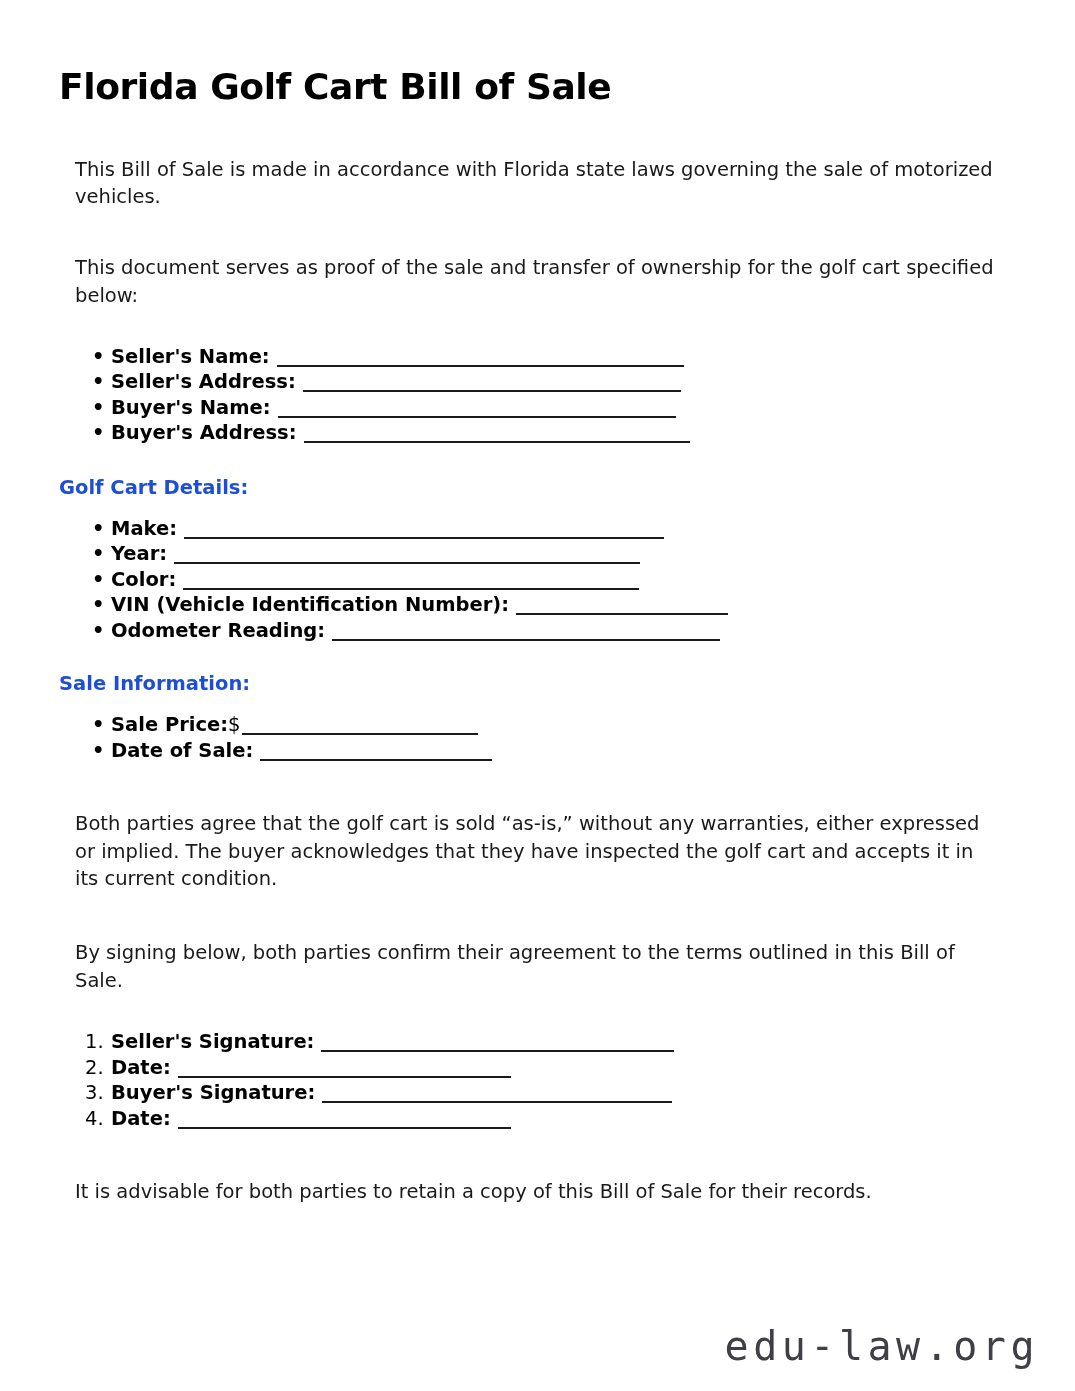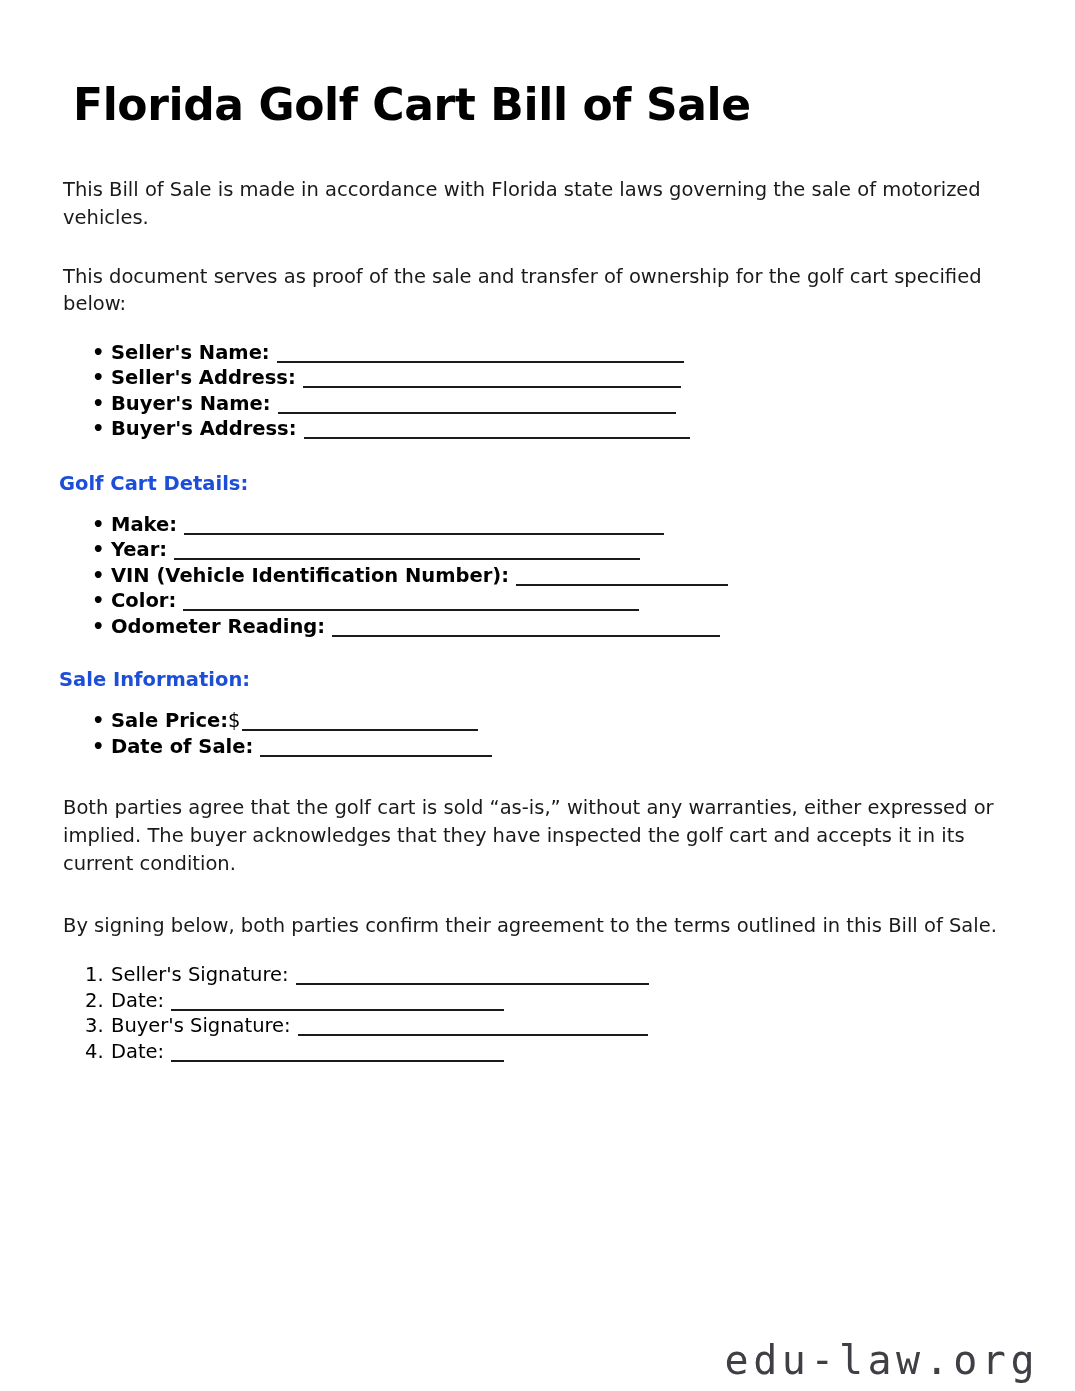--- a/index.html
+++ b/index.html
@@ -19,34 +19,34 @@
   .page {
     position: relative;
     width: 1075px;
     height: 1391px;
     box-sizing: border-box;
     padding: 0 59px;
   }
 
   
   .doc-title {
-    font-size: 44px;
+    font-size: 36px;
     font-weight: bold;
     line-height: 1.05;
     letter-spacing: -0.4px;
-    margin: 14px;
+    margin: 0;
     padding-top: 68px;
     color: #000;
   }
 
   
   .para {
     font-size: 19.5px;
     line-height: 1.42;
-    margin: 4px;
+    margin: 16px;
     color: #1a1a1a;
     max-width: 952px;
   }
   .para-1 { padding-top: 34px; }
   .para-2 { padding-top: 27px; }
   .para-3 { padding-top: 31px; max-width: 965px; }
   .para-4 { padding-top: 30px; max-width: 960px; }
   .para-5 { padding-top: 31px; }
 
   
@@ -92,21 +92,21 @@
     list-style: none;
     margin: 0;
     padding: 0;
     padding-top: 19px;
     counter-reset: sig;
   }
   ol.sig-list > li {
     position: relative;
     padding-left: 52px;
     font-size: 19.5px;
-    font-weight: normal;
+    font-weight: bold;
     line-height: 25.5px;
     white-space: nowrap;
     color: #000;
     counter-increment: sig;
   }
   ol.sig-list > li::before {
     content: counter(sig) ".";
     position: absolute;
     left: 26px;
     top: 0;
@@ -169,26 +169,26 @@
   <p class="section-heading heading-cart">Golf Cart Details:</p>
 
   <ul class="field-list list-cart">
     <li>
       <span>Make:</span><span class="blank" style="width:480px;"></span>
     </li>
     <li>
       <span>Year:</span><span class="blank" style="width:466px;"></span>
     </li>
     <li>
+      <span>Color:</span><span class="blank" style="width:456px;"></span>
+    </li>
+    <li>
       <span>VIN (Vehicle Identification Number):</span><span class="blank" style="width:212px;"></span>
     </li>
     <li>
-      <span>Color:</span><span class="blank" style="width:456px;"></span>
-    </li>
-    <li>
       <span>Odometer Reading:</span><span class="blank" style="width:388px;"></span>
     </li>
   </ul>
 
   <p class="section-heading heading-sale">Sale Information:</p>
 
   <ul class="field-list list-sale">
     <li>
       <span>Sale Price:</span><span class="dollar">$</span><span class="blank" style="width:236px;"></span>
     </li>
@@ -209,16 +209,17 @@
       <span>Date:</span><span class="blank" style="width:333px;"></span>
     </li>
     <li>
       <span>Buyer's Signature:</span><span class="blank" style="width:350px;"></span>
     </li>
     <li>
       <span>Date:</span><span class="blank" style="width:333px;"></span>
     </li>
   </ol>
 
+  <p class="para para-5">It is advisable for both parties to retain a copy of this Bill of Sale for their records.</p>
 
   <div class="watermark">edu-law.org</div>
 
 </div>
 
 </body></html>

